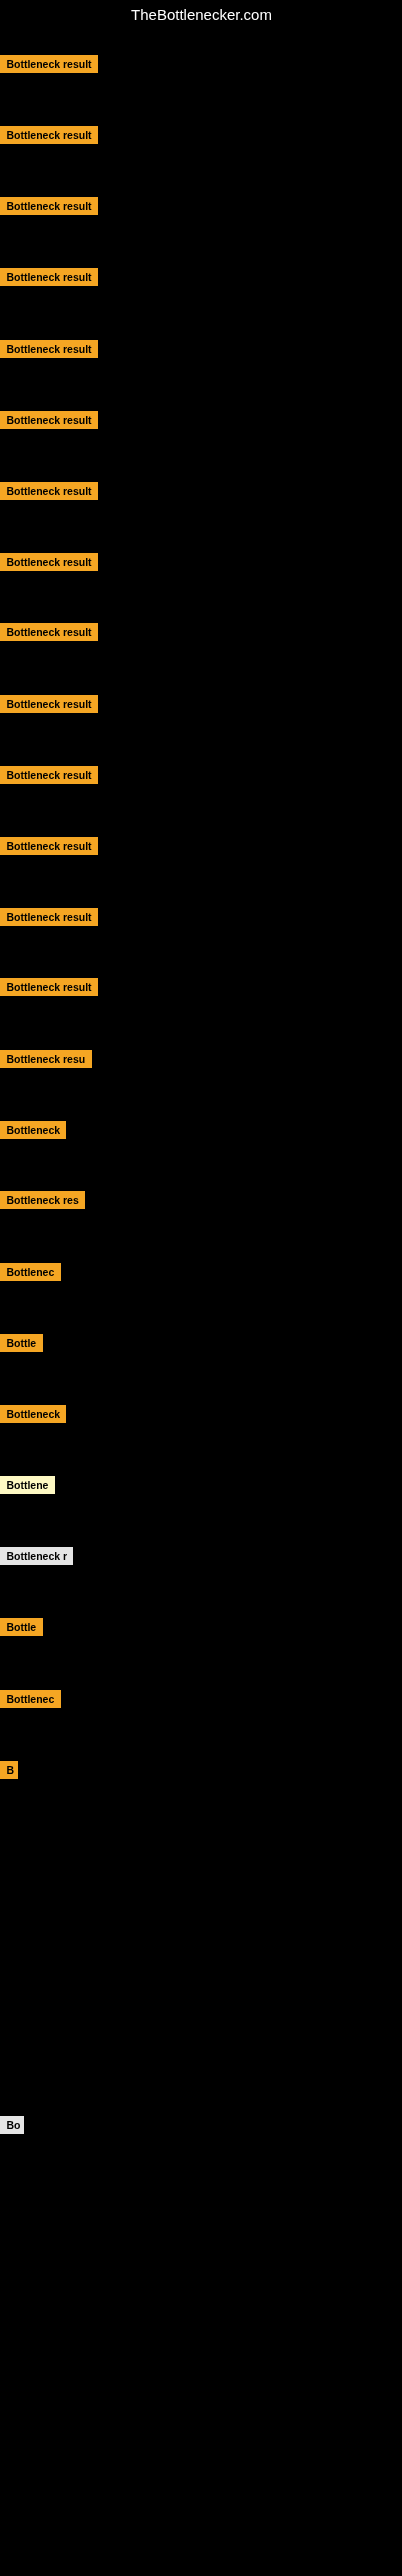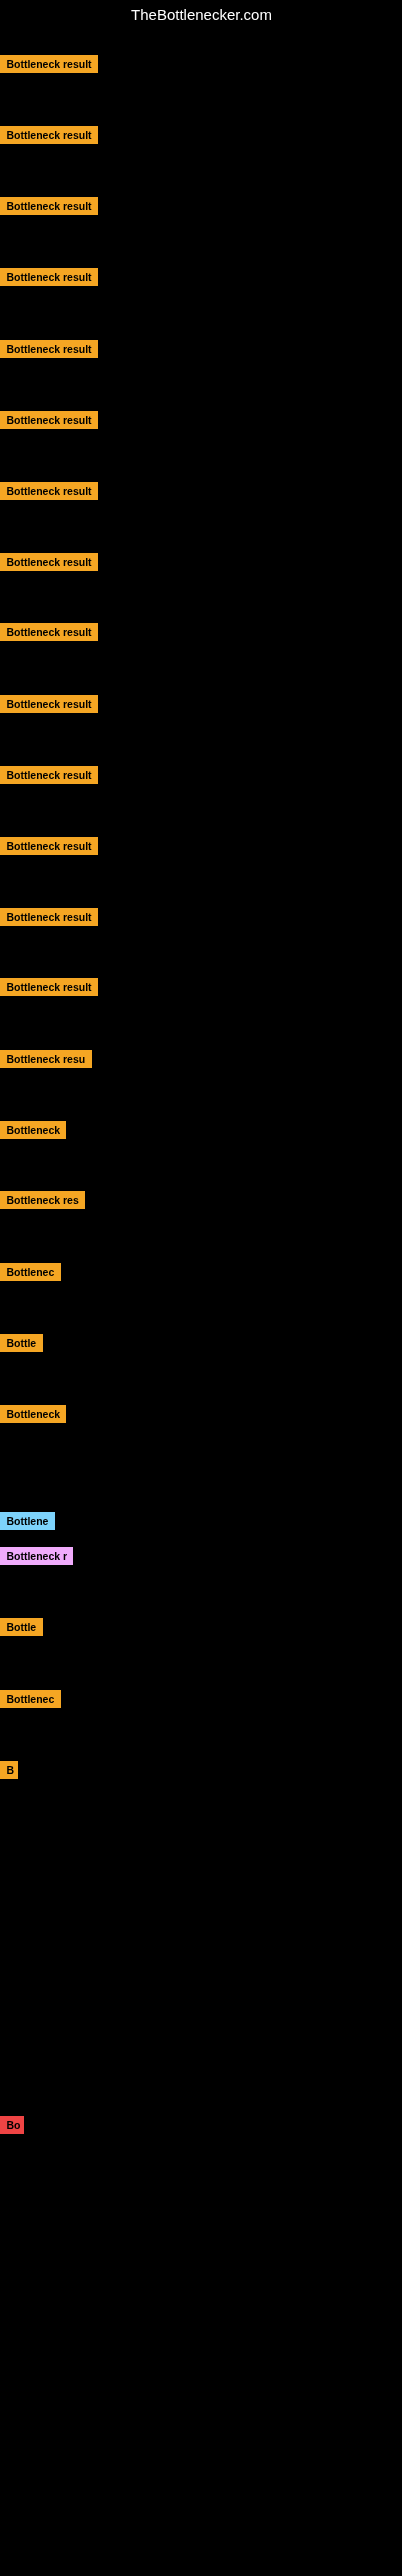--- a/index.html
+++ b/index.html
@@ -42,21 +42,21 @@
       <div style="position: absolute; top: 733px; left: 0px;"><span style="background-color: rgb(245, 166, 35); color: rgb(0, 0, 0); font-size: 10.5px; font-weight: bold; padding: 3.2px 6.4px; white-space: nowrap; overflow: hidden; display: inline-block; max-width: 105px;">Bottleneck result</span></div>
       <div style="position: absolute; top: 804px; left: 0px;"><span style="background-color: rgb(245, 166, 35); color: rgb(0, 0, 0); font-size: 10.5px; font-weight: bold; padding: 3.2px 6.4px; white-space: nowrap; overflow: hidden; display: inline-block; max-width: 105px;">Bottleneck result</span></div>
       <div style="position: absolute; top: 875px; left: 0px;"><span style="background-color: rgb(245, 166, 35); color: rgb(0, 0, 0); font-size: 10.5px; font-weight: bold; padding: 3.2px 6.4px; white-space: nowrap; overflow: hidden; display: inline-block; max-width: 105px;">Bottleneck result</span></div>
       <div style="position: absolute; top: 945px; left: 0px;"><span style="background-color: rgb(245, 166, 35); color: rgb(0, 0, 0); font-size: 10.5px; font-weight: bold; padding: 3.2px 6.4px; white-space: nowrap; overflow: hidden; display: inline-block; max-width: 105px;">Bottleneck result</span></div>
       <div style="position: absolute; top: 1017px; left: 0px;"><span style="background-color: rgb(245, 166, 35); color: rgb(0, 0, 0); font-size: 10.5px; font-weight: bold; padding: 3.2px 6.4px; white-space: nowrap; overflow: hidden; display: inline-block; max-width: 93px; text-align: right;">Bottleneck resu</span></div>
       <div style="position: absolute; top: 1088px; left: 0px;"><span style="background-color: rgb(245, 166, 35); color: rgb(0, 0, 0); font-size: 10.5px; font-weight: bold; padding: 3.2px 6.4px; white-space: nowrap; overflow: hidden; display: inline-block; max-width: 68px;">Bottleneck</span></div>
       <div style="position: absolute; top: 1158px; left: 0px; text-decoration: underline;"><span style="background-color: rgb(245, 166, 35); color: rgb(0, 0, 0); font-size: 10.5px; font-weight: bold; padding: 3.2px 6.4px; white-space: nowrap; overflow: hidden; display: inline-block; max-width: 87px;">Bottleneck res</span></div>
       <div style="position: absolute; top: 1230px; left: 0px;"><span style="background-color: rgb(245, 166, 35); color: rgb(0, 0, 0); font-size: 10.5px; font-weight: bold; padding: 3.2px 6.4px; white-space: nowrap; overflow: hidden; display: inline-block; max-width: 63px;">Bottlenec</span></div>
       <div style="position: absolute; top: 1301px; left: 0px;"><span style="background-color: rgb(245, 166, 35); color: rgb(0, 0, 0); font-size: 10.5px; font-weight: bold; padding: 3.2px 6.4px; white-space: nowrap; overflow: hidden; display: inline-block; max-width: 47px;">Bottle</span></div>
       <div style="position: absolute; top: 1372px; left: 0px;"><span style="background-color: rgb(245, 166, 35); color: rgb(0, 0, 0); font-size: 10.5px; font-weight: bold; padding: 3.2px 6.4px; white-space: nowrap; overflow: hidden; display: inline-block; max-width: 67px;">Bottleneck</span></div>
-      <div style="position: absolute; top: 1443px; left: 0px;"><span style="background-color: #7dd3fc; color: rgb(0, 0, 0); font-size: 10.5px; font-weight: bold; padding: 3.2px 6.4px; white-space: nowrap; overflow: hidden; display: inline-block; max-width: 56px; margin-top: 36px;">Bottlene</span></div>
-      <div style="position: absolute; top: 1514px; left: 0px;"><span style="background-color: #f0abfc; color: rgb(0, 0, 0); font-size: 10.5px; font-weight: bold; padding: 3.2px 6.4px; white-space: nowrap; overflow: hidden; display: inline-block; max-width: 76px;">Bottleneck r</span></div>
+      <div style="position: absolute; top: 1443px; left: 0px;"><span style="background-color: #fef9c3; color: rgb(0, 0, 0); font-size: 10.5px; font-weight: bold; padding: 3.2px 6.4px; white-space: nowrap; overflow: hidden; display: inline-block; max-width: 56px;">Bottlene</span></div>
+      <div style="position: absolute; top: 1514px; left: 0px;"><span style="background-color: #e5e5e5; color: rgb(0, 0, 0); font-size: 10.5px; font-weight: bold; padding: 3.2px 6.4px; white-space: nowrap; overflow: hidden; display: inline-block; max-width: 76px;">Bottleneck r</span></div>
       <div style="position: absolute; top: 1585px; left: 0px;"><span style="background-color: rgb(245, 166, 35); color: rgb(0, 0, 0); font-size: 10.5px; font-weight: bold; padding: 3.2px 6.4px; white-space: nowrap; overflow: hidden; display: inline-block; max-width: 43px;">Bottle</span></div>
       <div style="position: absolute; top: 1657px; left: 0px;"><span style="background-color: rgb(245, 166, 35); color: rgb(0, 0, 0); font-size: 10.5px; font-weight: bold; padding: 3.2px 6.4px; white-space: nowrap; overflow: hidden; display: inline-block; max-width: 61px;">Bottlenec</span></div>
       <div style="position: absolute; top: 1728px; left: 0px;"><span style="background-color: rgb(245, 166, 35); color: rgb(0, 0, 0); font-size: 10.5px; font-weight: bold; padding: 3.2px 6.4px; white-space: nowrap; overflow: hidden; display: inline-block; max-width: 17.7px;">B</span></div>
-      <div style="position: absolute; top: 2083px; left: 0px;"><span style="background-color: #ef4444; color: rgb(0, 0, 0); font-size: 10.5px; font-weight: bold; padding: 3.2px 6.4px; white-space: nowrap; overflow: hidden; display: inline-block; max-width: 24px;">Bo</span></div>
+      <div style="position: absolute; top: 2083px; left: 0px;"><span style="background-color: #e5e5e5; color: rgb(0, 0, 0); font-size: 10.5px; font-weight: bold; padding: 3.2px 6.4px; white-space: nowrap; overflow: hidden; display: inline-block; max-width: 24px;">Bo</span></div>
     </div>
 </div>
 
 
 </body></html>

